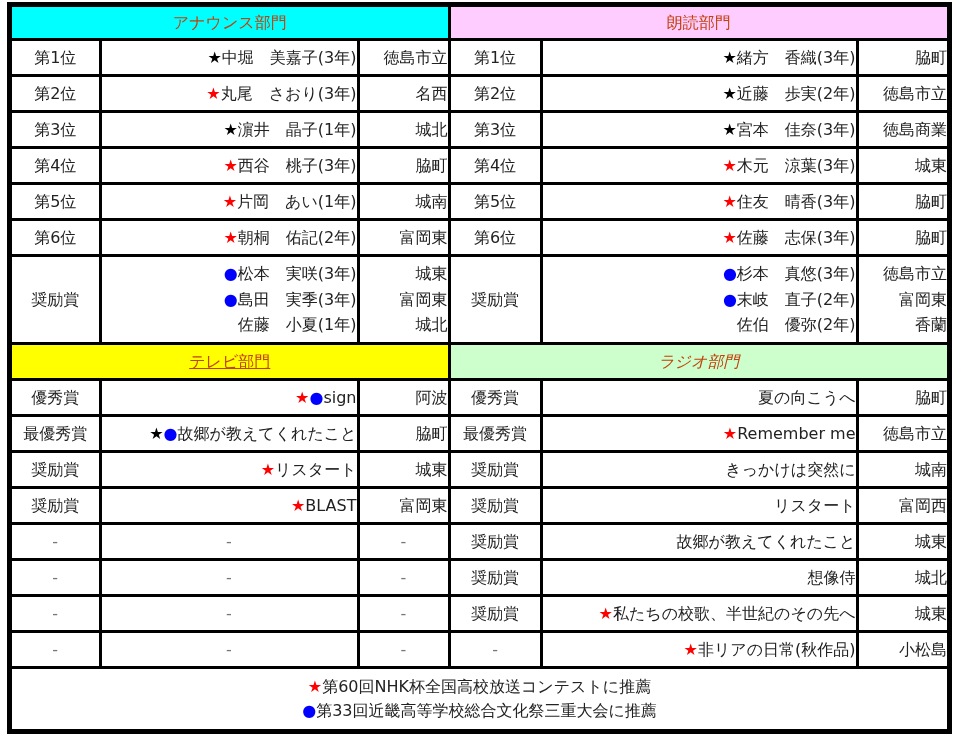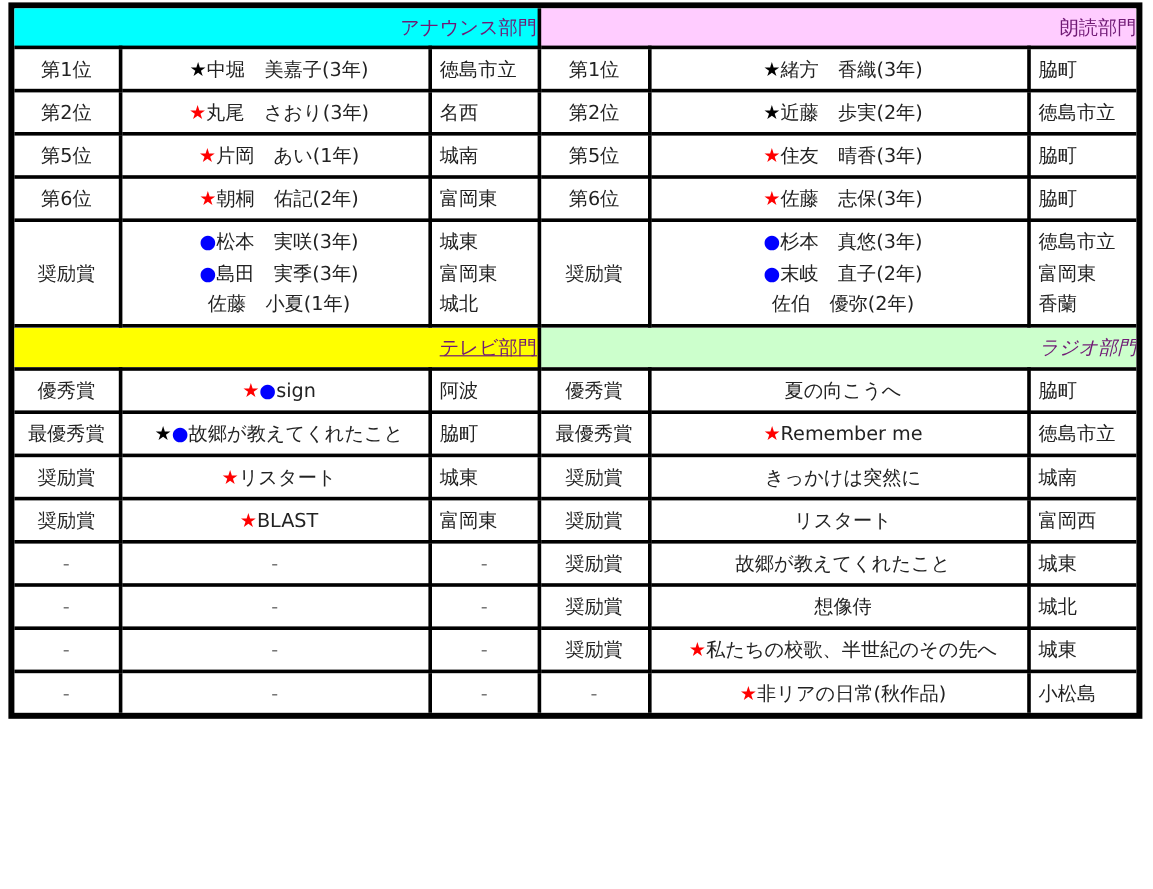--- a/index.html
+++ b/index.html
@@ -7,27 +7,27 @@
            font-family: "DejaVu Sans", "Liberation Sans", sans-serif; color: #222222; }
     .frame { position: absolute; left: 7px; top: 2px; width: 935px;
              border: 5px solid #000000; }
     table { border-collapse: collapse; table-layout: fixed; width: 935px; }
     td { border: 3px solid #000000; padding: 0; font-size: 16px; line-height: 22px;
          vertical-align: middle; white-space: nowrap; overflow: hidden; }
     tr:first-child td { border-top: none; }
     td:first-child { border-left: none; }
     td:last-child { border-right: none; }
     tr:last-child td { border-bottom: none; }
-    .hdr td { text-align: right; height: 31px; color: #701a75; }
+    .hdr td { text-align: center; height: 31px; color: #c2410c; }
     .hdr2 td { height: 33px; }
     tr.r td { height: 33px; }
     tr.tall td { height: 85px; }
     td.rank { text-align: center; }
-    td.name { text-align: center; padding-left: 7px; }
-    td.school { text-align: left; padding-left: 7px; }
+    td.name { text-align: right; padding-left: 7px; }
+    td.school { text-align: right; padding-left: 7px; }
     td.dash { text-align: center; color: #777777; padding-left: 0; }
     .ln { line-height: 25.5px; }
     .mk { display: inline-block; }
     td.foot { text-align: center; height: 60px; line-height: 24px; }
   </style>
 </head>
 <body>
 
 <div class="frame">
 <table>
@@ -56,20 +56,36 @@
   </tr>
   <tr class="r">
     <td class="rank">第2位</td>
     <td class="name"><span class="mk" style="color: rgb(255, 0, 0);">★</span><span>丸尾　さおり(3年)</span></td>
     <td class="school">名西</td>
     <td class="rank">第2位</td>
     <td class="name"><span class="mk" style="color: rgb(0, 0, 0);">★</span><span>近藤　歩実(2年)</span></td>
     <td class="school">徳島市立</td>
   </tr>
   <tr class="r">
+    <td class="rank">第3位</td>
+    <td class="name"><span class="mk" style="color: rgb(0, 0, 0);">★</span><span>濵井　晶子(1年)</span></td>
+    <td class="school">城北</td>
+    <td class="rank">第3位</td>
+    <td class="name"><span class="mk" style="color: rgb(0, 0, 0);">★</span><span>宮本　佳奈(3年)</span></td>
+    <td class="school">徳島商業</td>
+  </tr>
+  <tr class="r">
+    <td class="rank">第4位</td>
+    <td class="name"><span class="mk" style="color: rgb(255, 0, 0);">★</span><span>西谷　桃子(3年)</span></td>
+    <td class="school">脇町</td>
+    <td class="rank">第4位</td>
+    <td class="name"><span class="mk" style="color: rgb(255, 0, 0);">★</span><span>木元　涼葉(3年)</span></td>
+    <td class="school">城東</td>
+  </tr>
+  <tr class="r">
     <td class="rank">第5位</td>
     <td class="name"><span class="mk" style="color: rgb(255, 0, 0);">★</span><span>片岡　あい(1年)</span></td>
     <td class="school">城南</td>
     <td class="rank">第5位</td>
     <td class="name"><span class="mk" style="color: rgb(255, 0, 0);">★</span><span>住友　晴香(3年)</span></td>
     <td class="school">脇町</td>
   </tr>
   <tr class="r">
     <td class="rank">第6位</td>
     <td class="name"><span class="mk" style="color: rgb(255, 0, 0);">★</span><span>朝桐　佑記(2年)</span></td>
@@ -167,15 +183,21 @@
   </tr>
   <tr class="r">
     <td class="dash">-</td>
     <td class="dash">-</td>
     <td class="dash">-</td>
     <td class="dash">-</td>
     <td class="name"><span class="mk" style="color: rgb(255, 0, 0);">★</span><span>非リアの日常(秋作品)</span></td>
     <td class="school">小松島</td>
   </tr>
 
+  <tr>
+    <td class="foot" colspan="6">
+      <div><span class="mk" style="color: rgb(255, 0, 0);">★</span><span>第60回NHK杯全国高校放送コンテストに推薦</span></div>
+      <div><span class="mk" style="color: rgb(0, 0, 255);">●</span><span>第33回近畿高等学校総合文化祭三重大会に推薦</span></div>
+    </td>
+  </tr>
 </tbody>
     </table>
 </div>
 
 </body></html>

